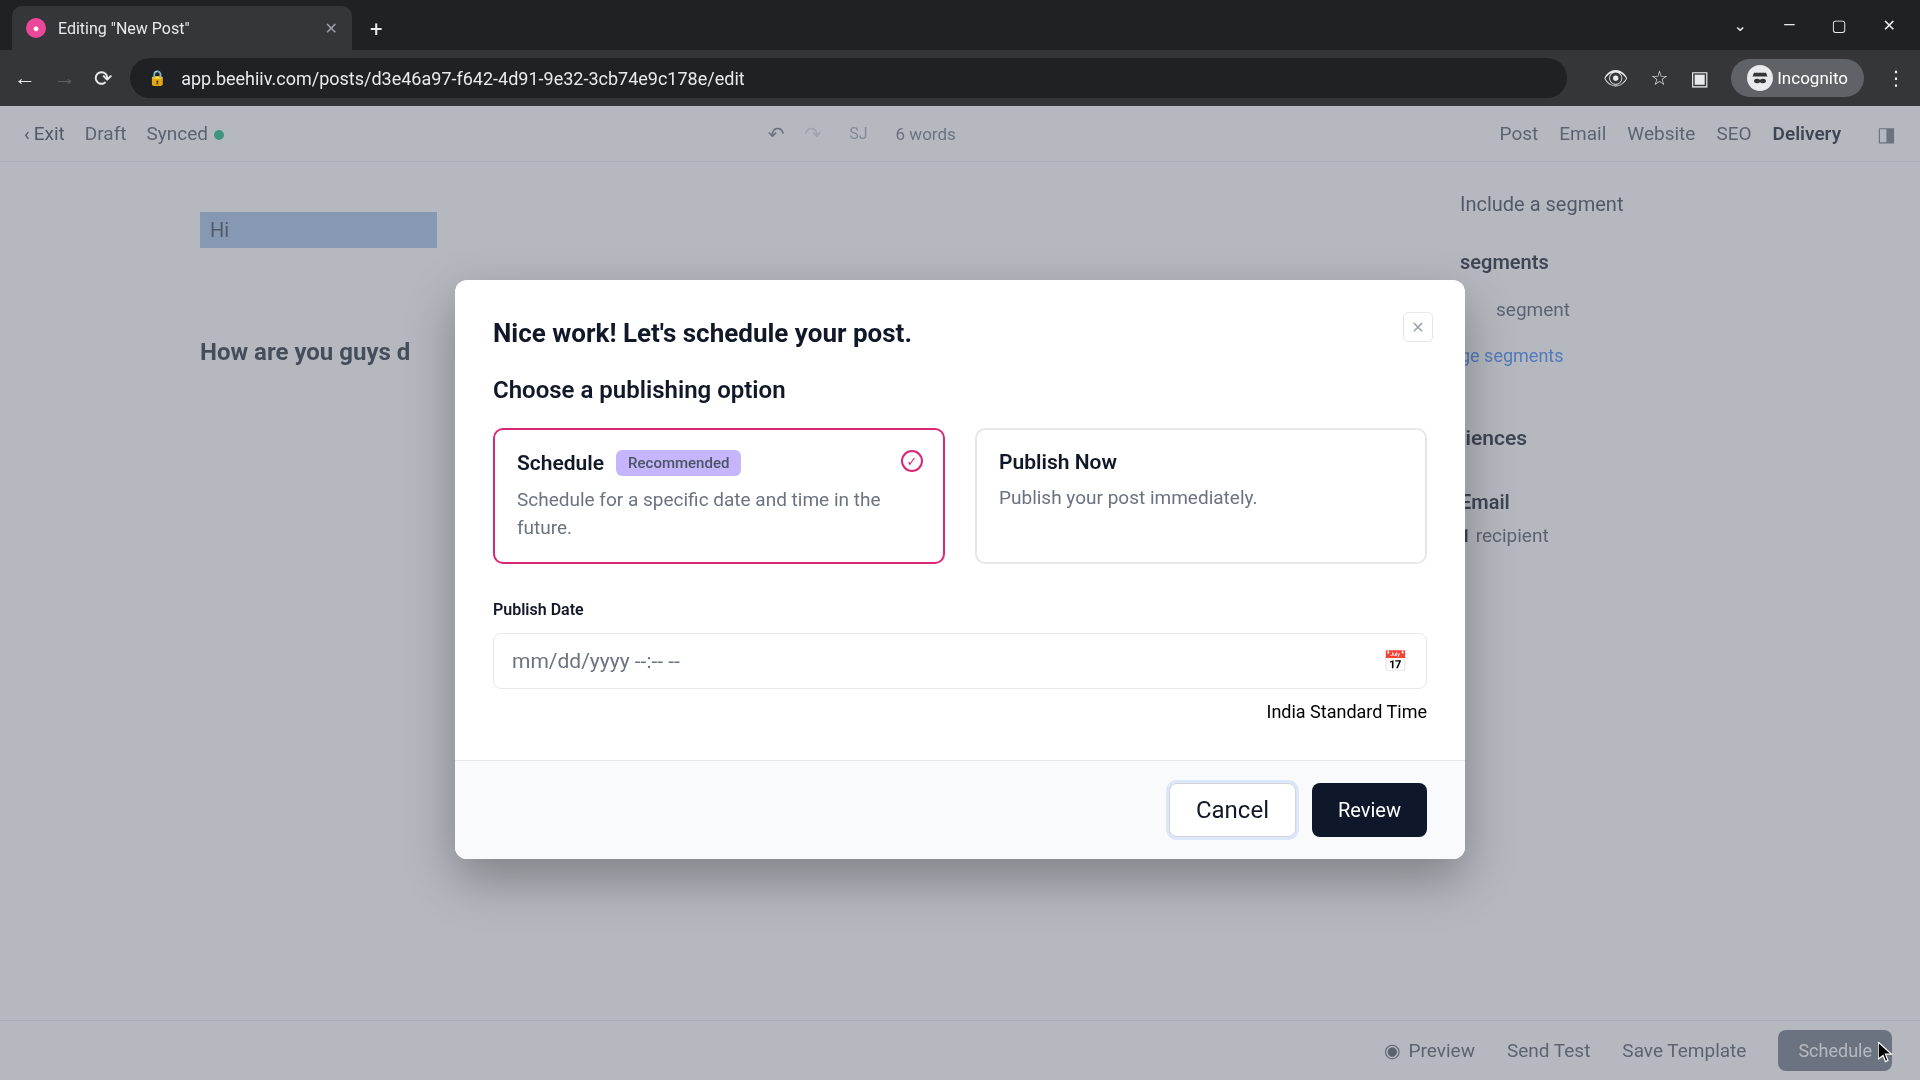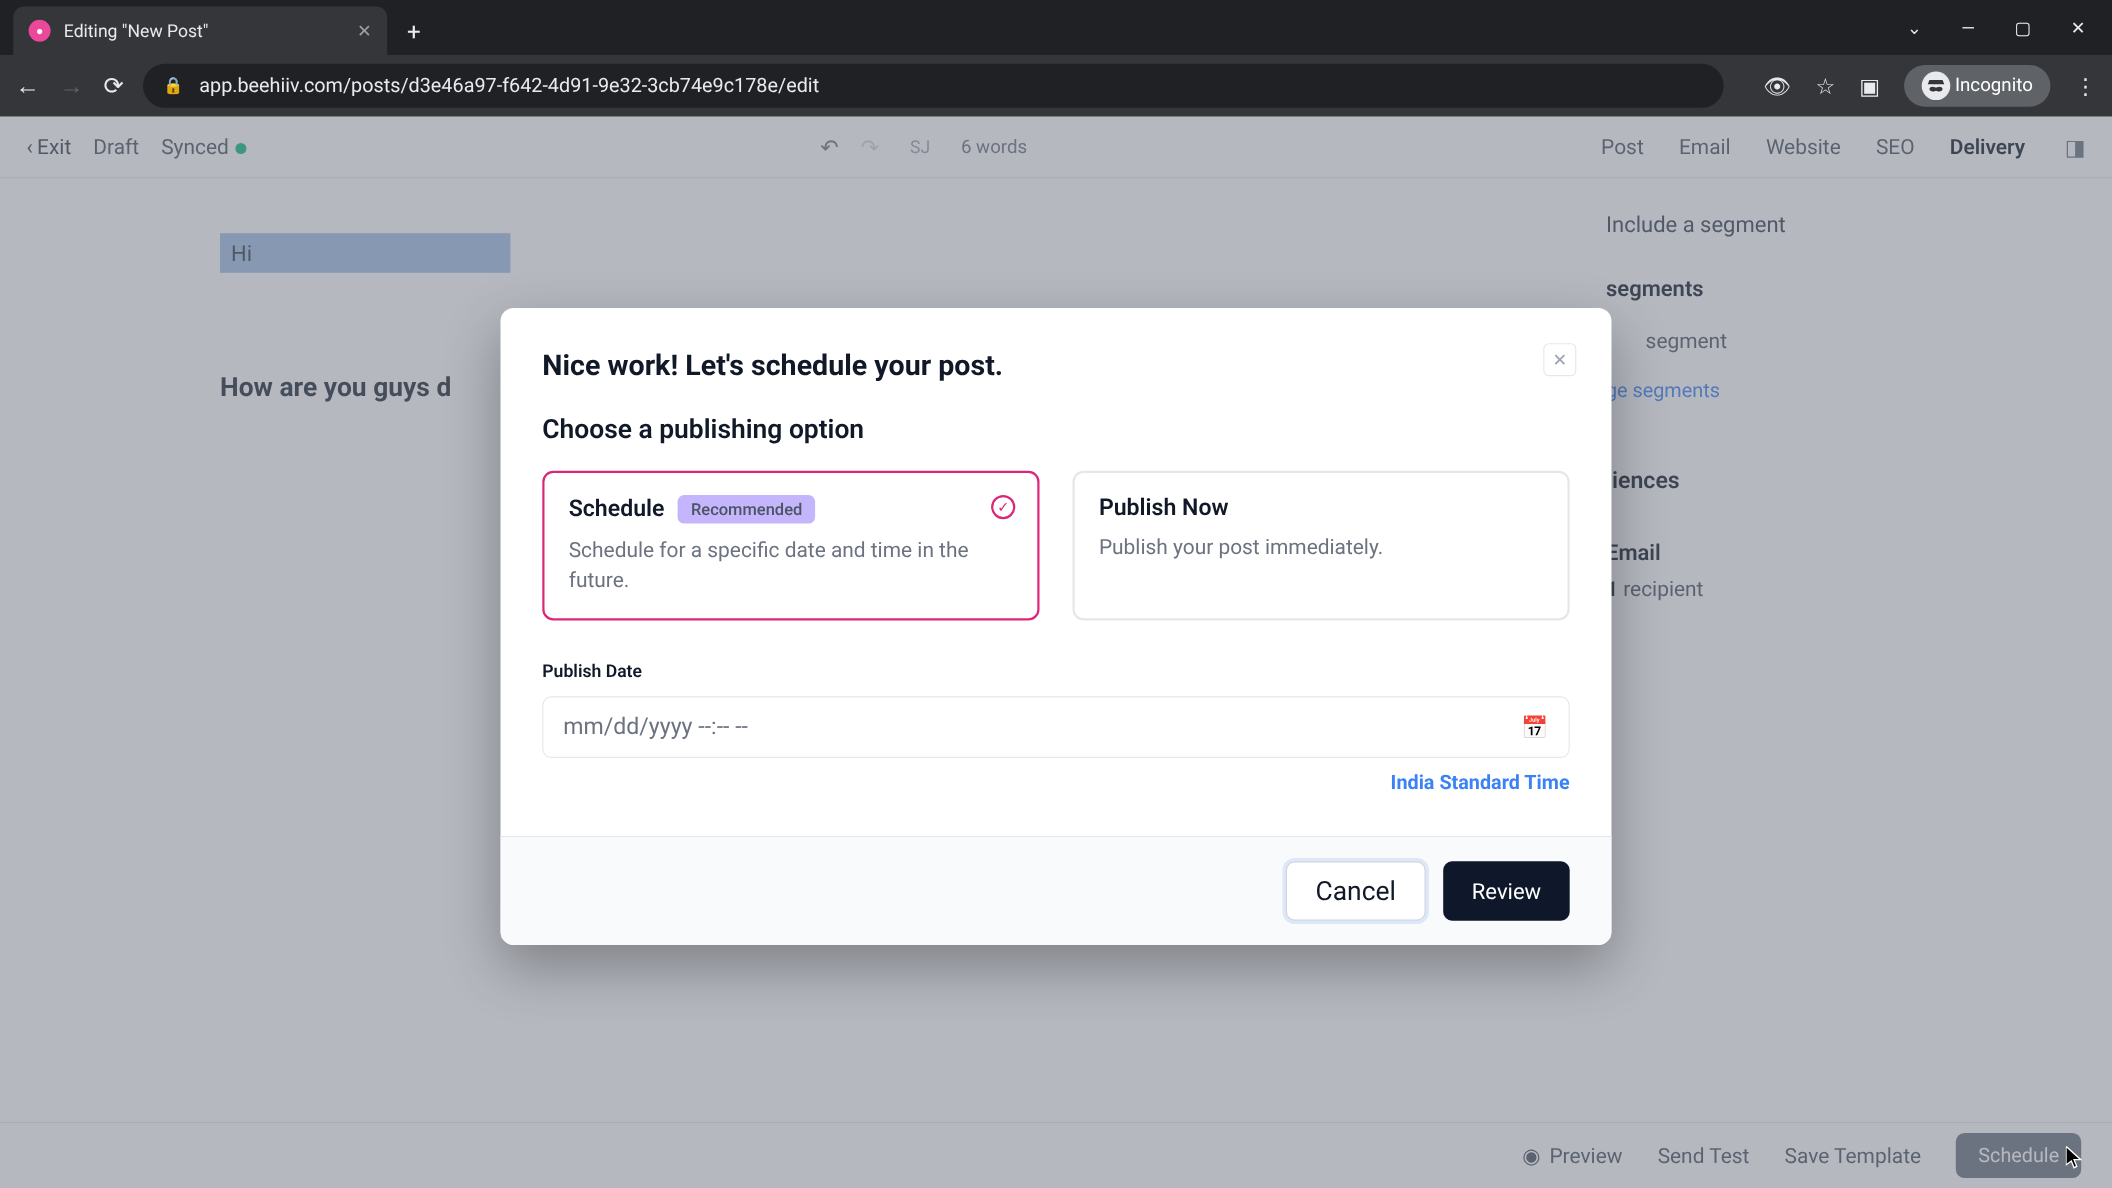--- a/index.html
+++ b/index.html
@@ -27,28 +27,28 @@
     
     .app { position:absolute; top:106px; left:0; right:0; bottom:0; background: #fff; }
     .app-header { height: 56px; border-bottom: 1px solid #e5e7eb; display:flex; align-items:center; padding: 0 24px; font-size: 19px; color:#4b5563; }
     .app-header .left { display:flex; align-items:center; gap: 20px; }
     .exit-link { display:flex; align-items:center; gap:4px; color:#374151; cursor:pointer; }
     .status-dot { width:10px; height:10px; background:#10b981; border-radius:50%; display:inline-block; margin-left:6px; }
     .header-mid { margin-left:auto; margin-right:auto; display:flex; align-items:center; gap:28px; color:#6b7280; }
     .undo-redo { display:flex; gap:20px; font-size:20px; }
     .initials { font-size:16px; color:#9ca3af; }
     .word-count { font-size:17px; color:#6b7280; }
-    .tabs { display:flex; gap:32px; }
+    .tabs { display:flex; gap:21px; }
     .tabs span { cursor:pointer; color:#4b5563; }
     .tabs span.active { color:#111827; font-weight:600; }
     .expand-icon { margin-left: 36px; color:#6b7280; font-size:20px; cursor:pointer; }
     
     .app-body { display:flex; height: calc(100% - 56px - 60px); }
     .editor { flex:1; padding: 50px 200px; }
-    .editor-greeting { background:#a3bfe4; color:#374151; padding: 6px 10px; font-size:20px; width: 264px; }
+    .editor-greeting { background:#a3bfe4; color:#374151; padding: 6px 10px; font-size:20px; width: 237px; }
     .editor-heading { margin-top: 90px; font-size:24px; font-weight:700; color:#1f2937; }
     
     .sidebar { width: 500px; padding: 30px 40px; color:#374151; }
     .seg-link { font-size:20px; color:#374151; margin-bottom:34px; }
     .seg-heading { font-size:20px; font-weight:600; color:#111827; margin-bottom:24px; }
     .seg-ex { font-size:19px; color:#4b5563; margin-bottom:24px; padding-left: 36px; }
     .seg-manage { color:#3b82f6; font-size:18px; margin-bottom: 60px; }
     .audiences-h { font-size:21px; font-weight:600; color:#111827; margin-bottom: 40px; }
     .visitors { font-size:19px; color:#4b5563; margin-bottom: 80px; }
     .email-h { font-size:20px; font-weight:600; color:#111827; margin-bottom:10px; }
@@ -69,21 +69,21 @@
     .options { display:flex; gap: 30px; margin-bottom: 36px; }
     .option-card { flex:1; border:2px solid #e5e7eb; border-radius:10px; padding: 20px 22px; cursor:pointer; position:relative; min-height:136px; }
     .option-card.selected { border-color:#db2777; }
     .option-title { font-size:21px; font-weight:600; color:#111827; display:flex; align-items:center; gap:12px; margin-bottom:10px; }
     .badge { background:#c4b5fd; color:#4b5563; font-size:15px; font-weight:500; padding:4px 12px; border-radius:6px; }
     .option-desc { font-size:19px; color:#6b7280; line-height:1.45; }
     .check-circle { position:absolute; top:20px; right:20px; width:22px; height:22px; border:2px solid #db2777; border-radius:50%; display:flex; align-items:center; justify-content:center; color:#db2777; font-size:13px; }
     .date-label { font-size:16px; font-weight:600; color:#111827; margin-bottom:14px; }
     .date-input { width:100%; border:1px solid #e5e7eb; border-radius:8px; height:56px; padding:0 18px; display:flex; align-items:center; justify-content:space-between; font-size:21px; color:#6b7280; }
     .calendar-icon { color:#374151; font-size:20px; }
-    .tz { text-align:right; font-size:18px; color:#3b82f6; margin-top: 12px; font-weight: bold; }
+    .tz { text-align:right; font-size:18px; color:#000000; margin-top: 12px; }
     .modal-footer { background:#f9fafb; border-top:1px solid #e5e7eb; padding: 22px 38px; display:flex; justify-content:flex-end; gap:16px; }
     .btn-cancel { background:#fff; border:1px solid #d1d5db; border-radius:8px; padding: 12px 26px; font-size:24px; color:#111827; cursor:pointer; box-shadow: 0 0 0 3px rgba(59,130,246,0.15); }
     .btn-review { background:#0f172a; color:#fff; border-radius:8px; padding: 12px 26px; font-size:20px; cursor:pointer; border:none; }
     
     .cursor { position:absolute; width:15px; height:22px; pointer-events:none; }
   </style>
 </head>
 <body>
 
 <div class="browser-top">

